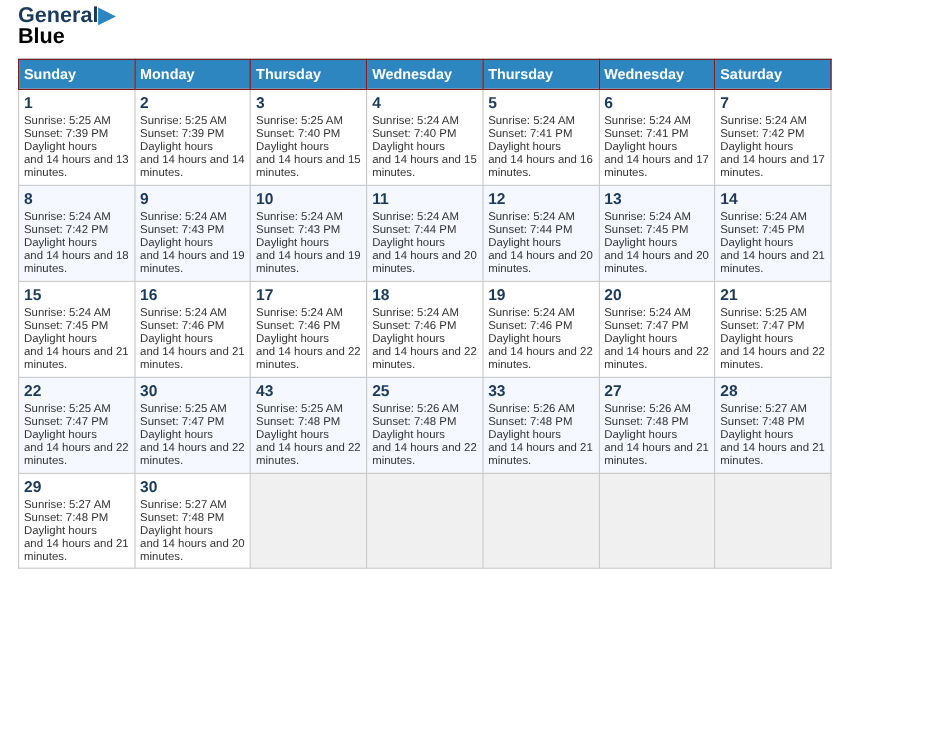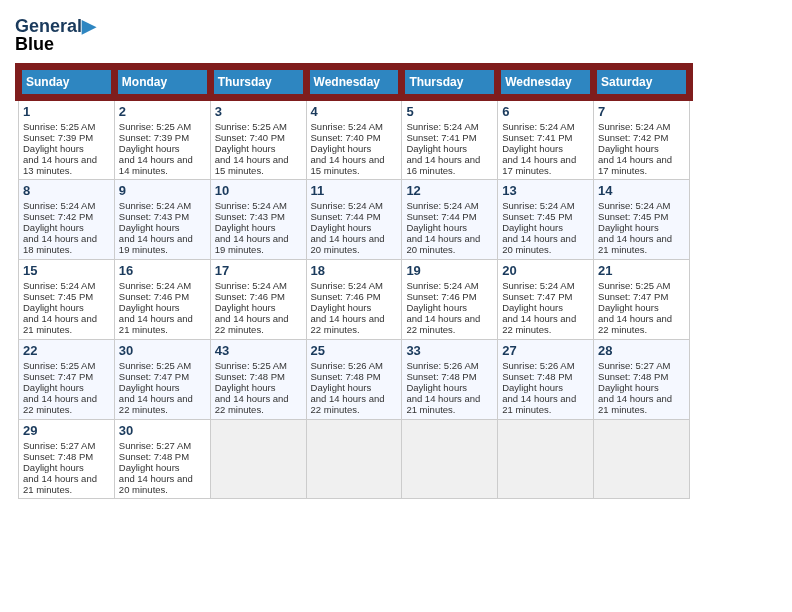--- a/index.html
+++ b/index.html
@@ -1,26 +1,26 @@
 <!DOCTYPE html>
 <html><head>
   <meta charset="utf-8">
   <style>
     * { box-sizing: border-box; margin: 0; padding: 0; }
     body { font-family: Arial, sans-serif; background: #fff; width: 792px; height: 612px; overflow: hidden; }
-    .container { width: 708px; padding: 16px 15px; }
+    .container { width: 708px; padding: 2px 15px; }
     .header-row { display: flex; justify-content: space-between; align-items: flex-start; margin-bottom: 8px; }
     .logo { display: flex; align-items: center; }
     .logo-text { font-size: 18px; font-weight: bold; color: #1a3a5c; line-height: 1.2; }
     .logo-text span { color: #2e86c1; }
     .title-block { text-align: right; }
     .month-title { font-size: 32px; color: #1a3a5c; font-weight: bold; }
     .location { font-size: 14px; color: #555; }
     table { width: 100%; border-collapse: collapse; table-layout: fixed; }
-    th { background: #2e86c1; color: #fff; font-size: 12px; padding: 5px 4px; text-align: left; border: 7px solid #7f1d1d; }
+    th { background: #2e86c1; color: #fff; font-size: 12px; padding: 5px 4px; text-align: left; border: 1px solid #7f1d1d; }
     td { vertical-align: top; font-size: 9.5px; color: #333; border: 1px solid #ccc; padding: 3px 4px; height: 80px; background: #fff; }
     tr:nth-child(even) td { background: #f5f8ff; }
     .day-num { font-size: 13px; font-weight: bold; color: #1a3a5c; display: block; margin-bottom: 2px; }
     .empty { background: #f0f0f0 !important; }
     td.last-row { height: 65px; }
   </style>
 </head>
 <body>
 
 <div class="container">

